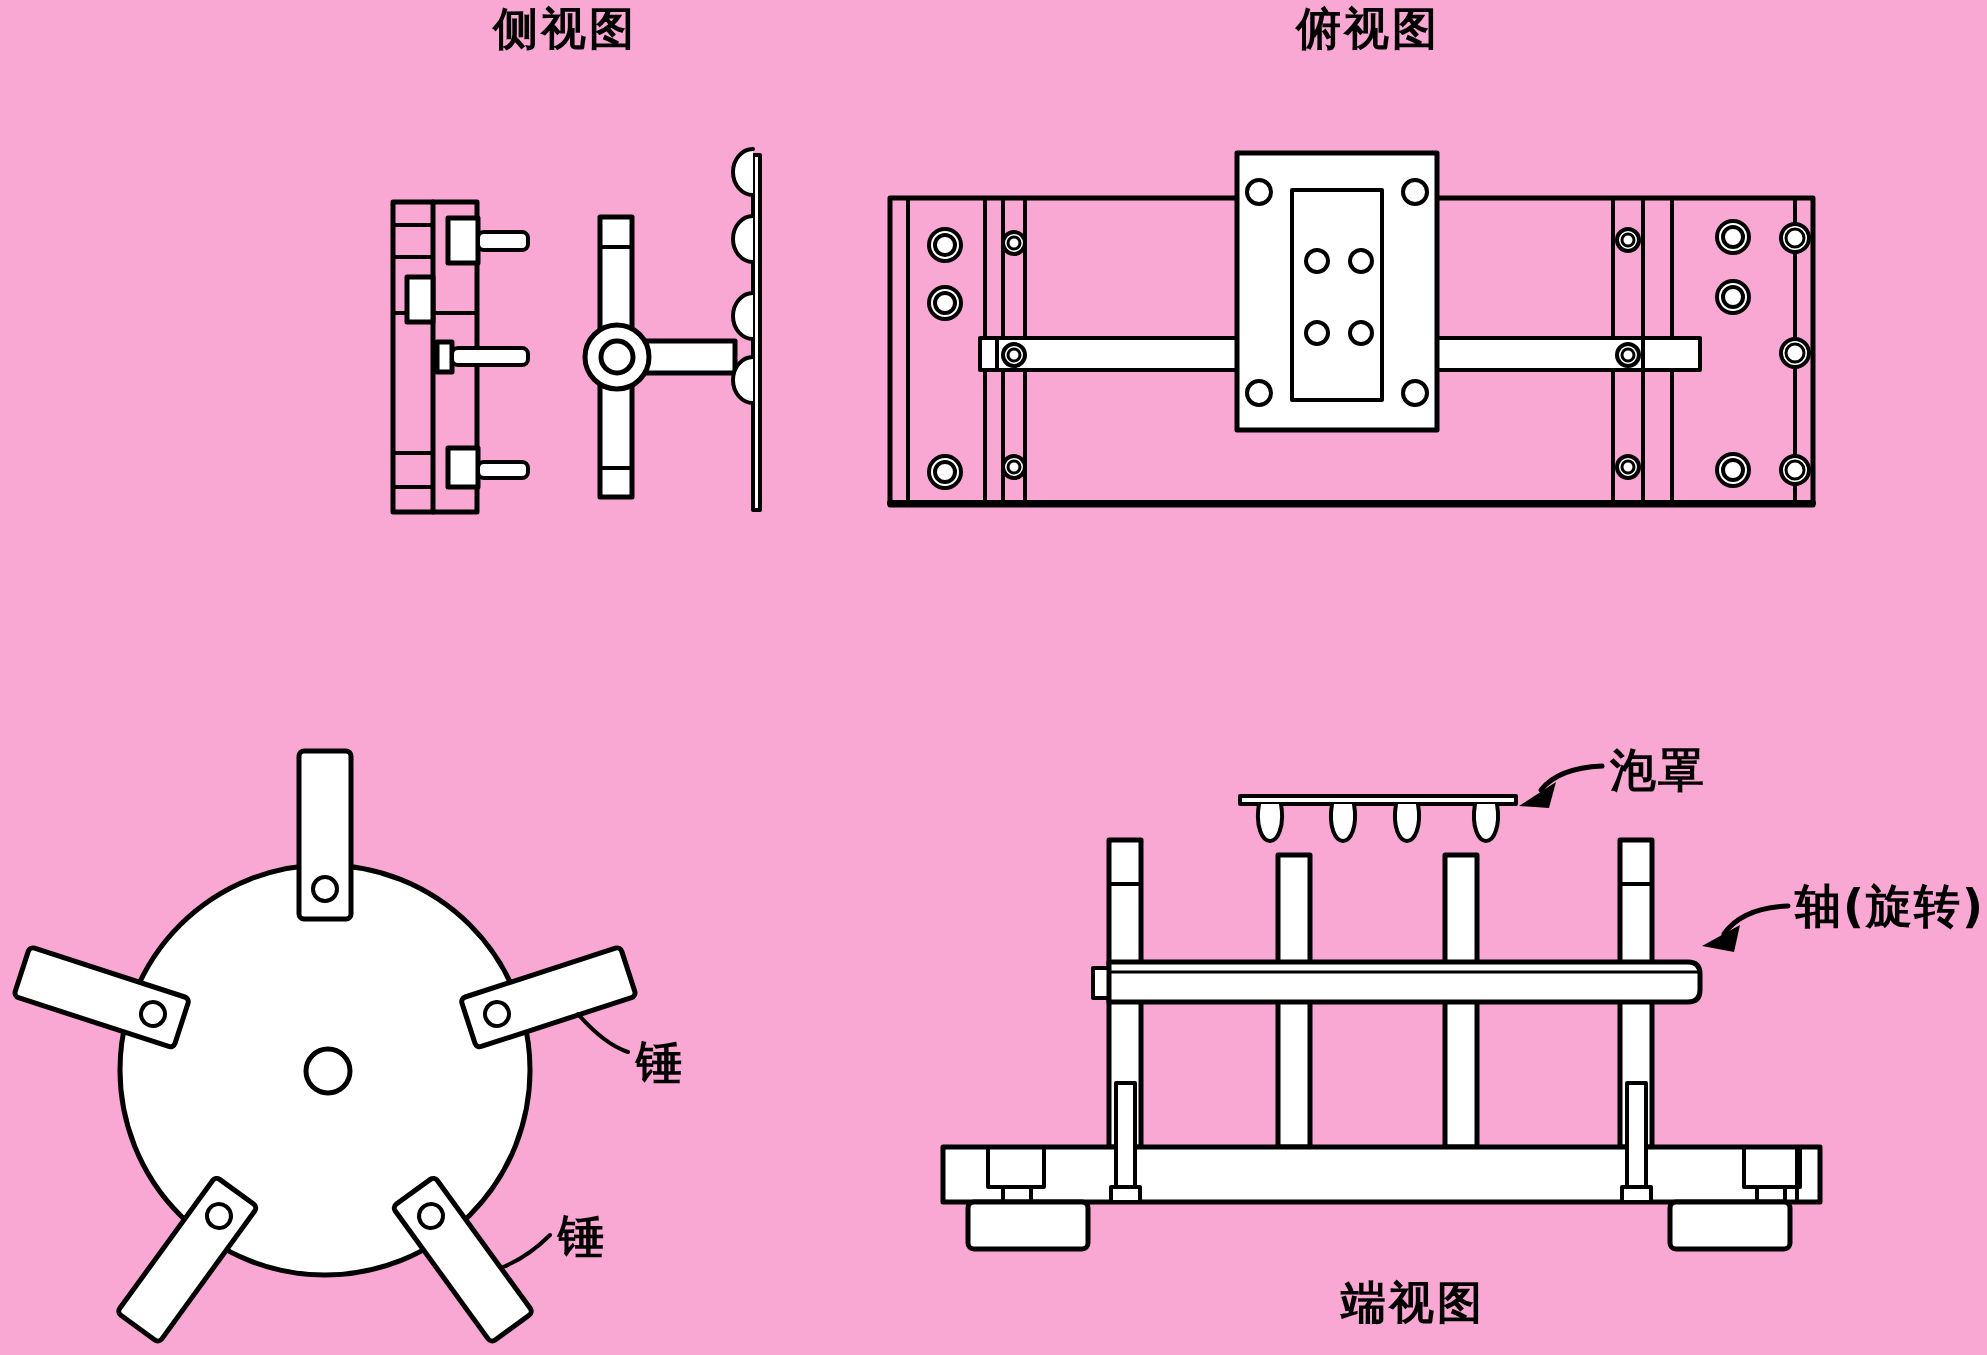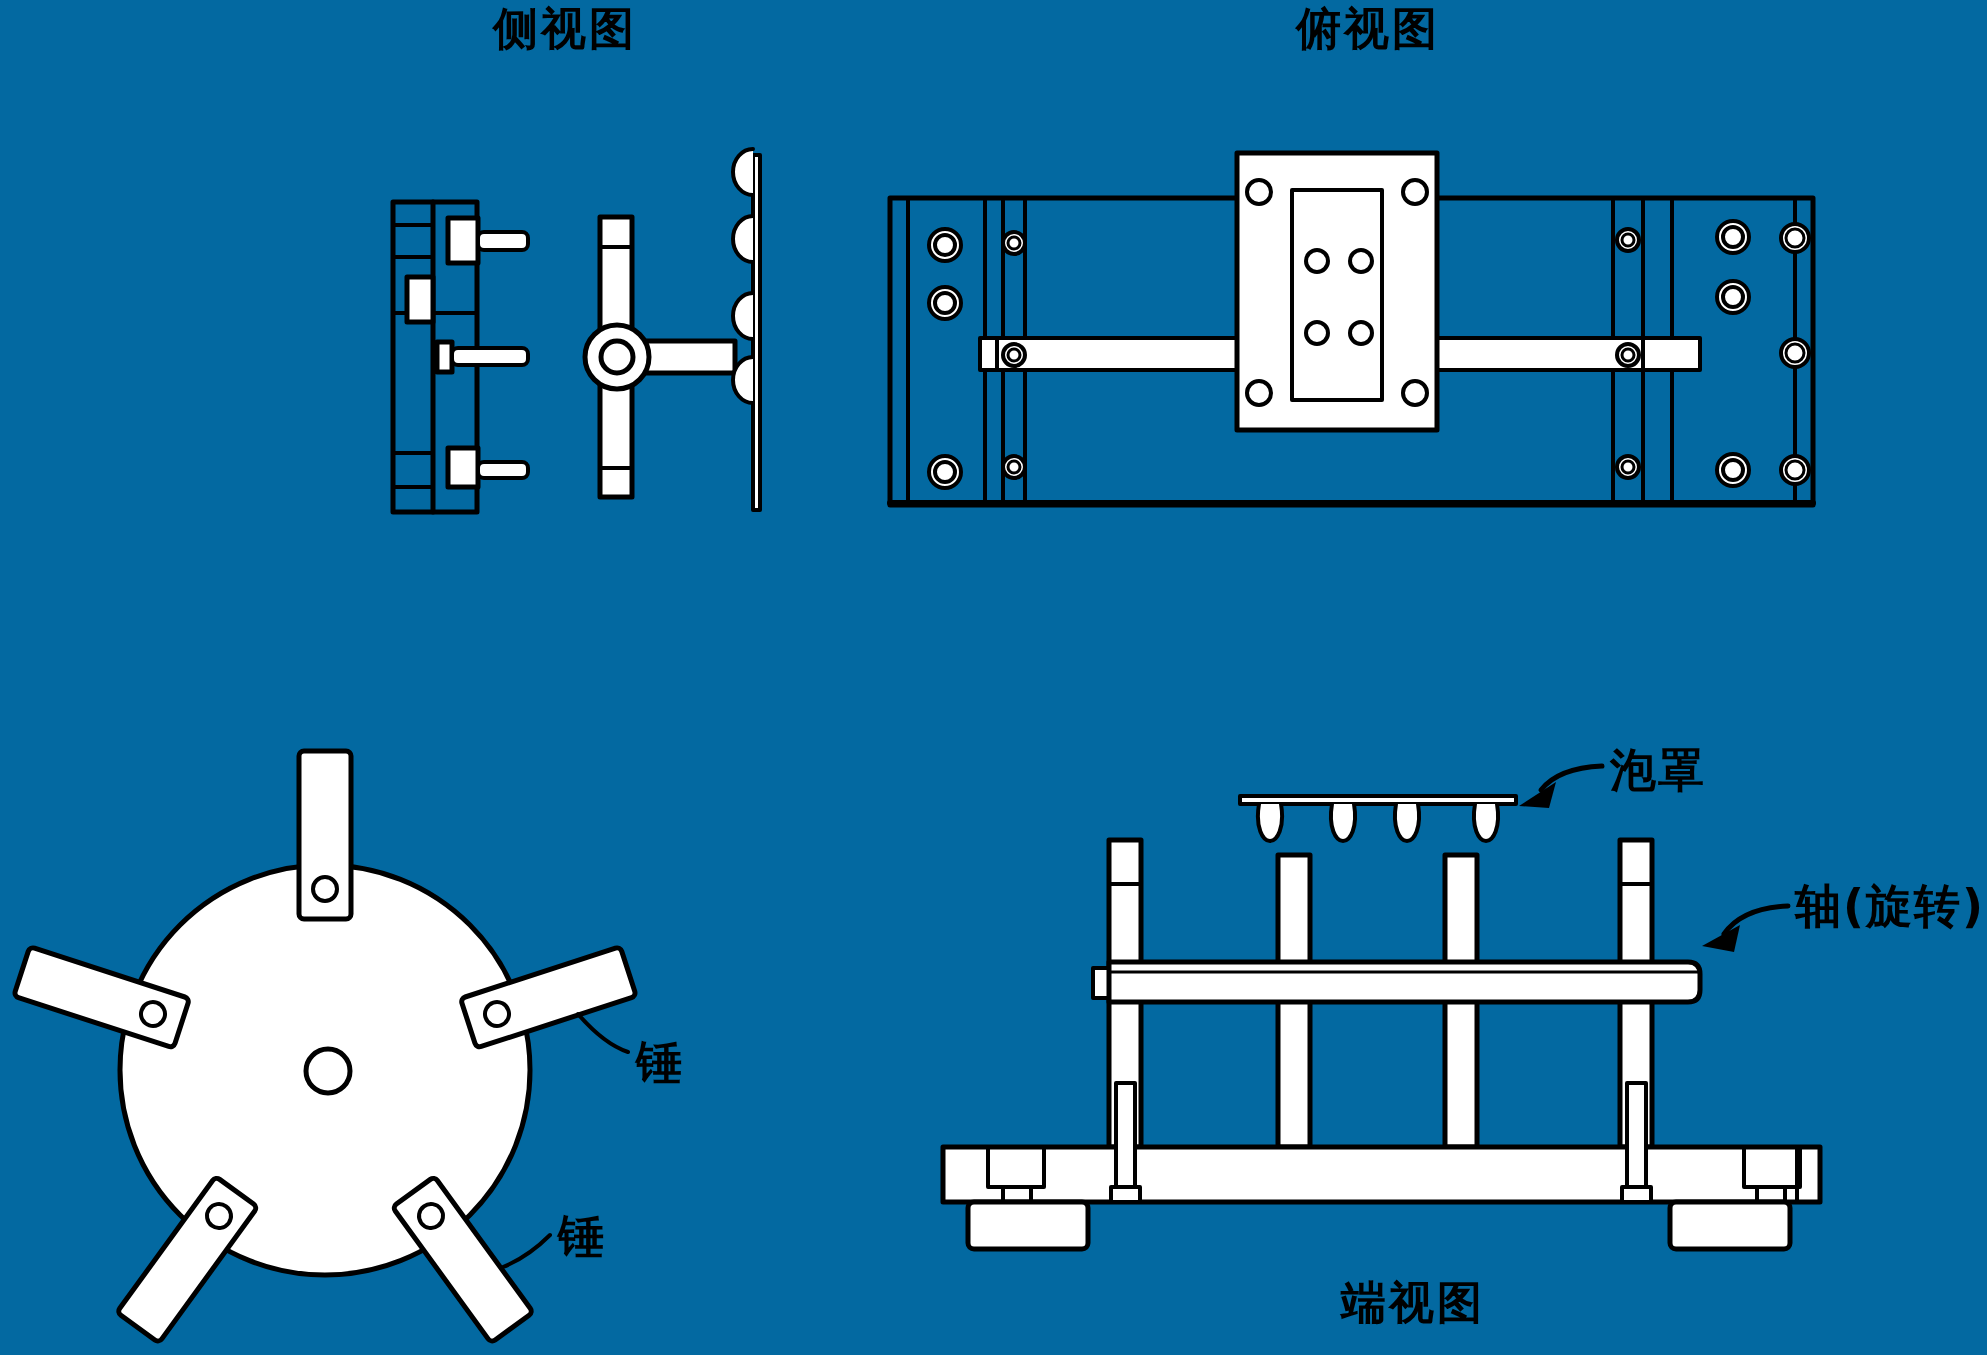--- a/index.html
+++ b/index.html
@@ -1,16 +1,16 @@
 <!DOCTYPE html>
 <html><head>
 <meta charset="utf-8">
 <style>
   html,body{margin:0;padding:0;background:#ffffff;}
-  .page{position:relative;width:1987px;height:1355px;background:#0369a1;overflow:hidden;
+  .page{position:relative;width:1987px;height:1355px;background:#f9a8d4;overflow:hidden;
         font-family:"DejaVu Sans","Liberation Sans",sans-serif;}
   svg{position:absolute;left:0;top:0;}
   text{font-family:"DejaVu Sans","Liberation Sans",sans-serif;font-weight:bold;fill:#000;}
   .caption{font-size:45px;letter-spacing:3px;}
   .ann{font-size:46px;letter-spacing:2px;}
 </style>
 </head>
 <body>
 
 <div class="page">

